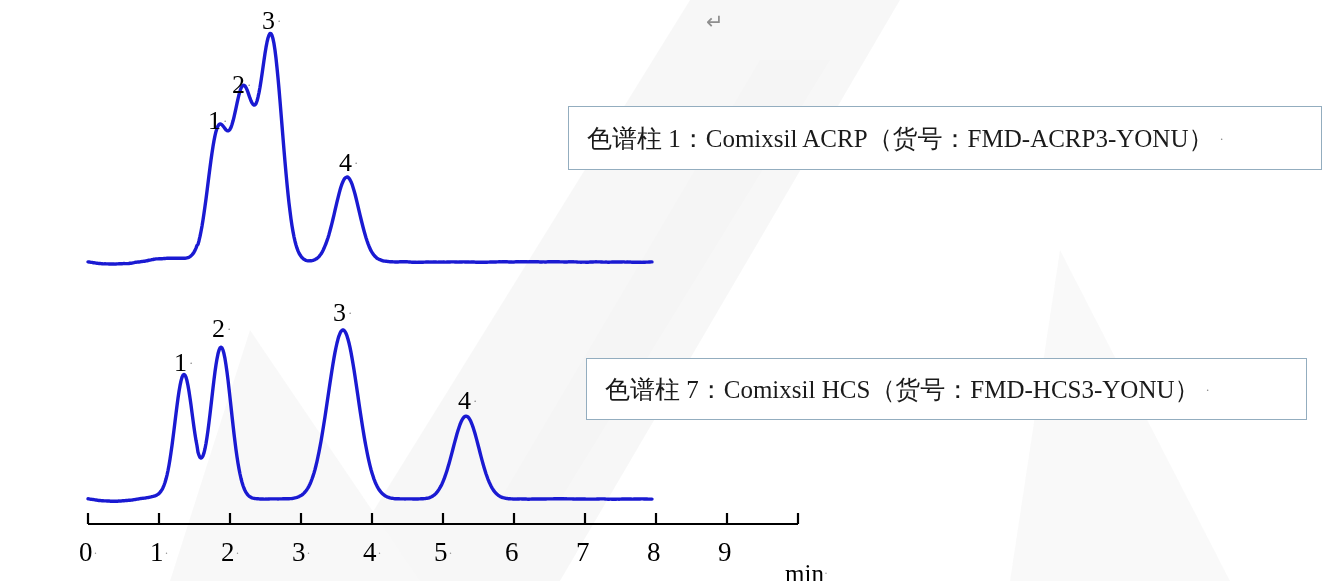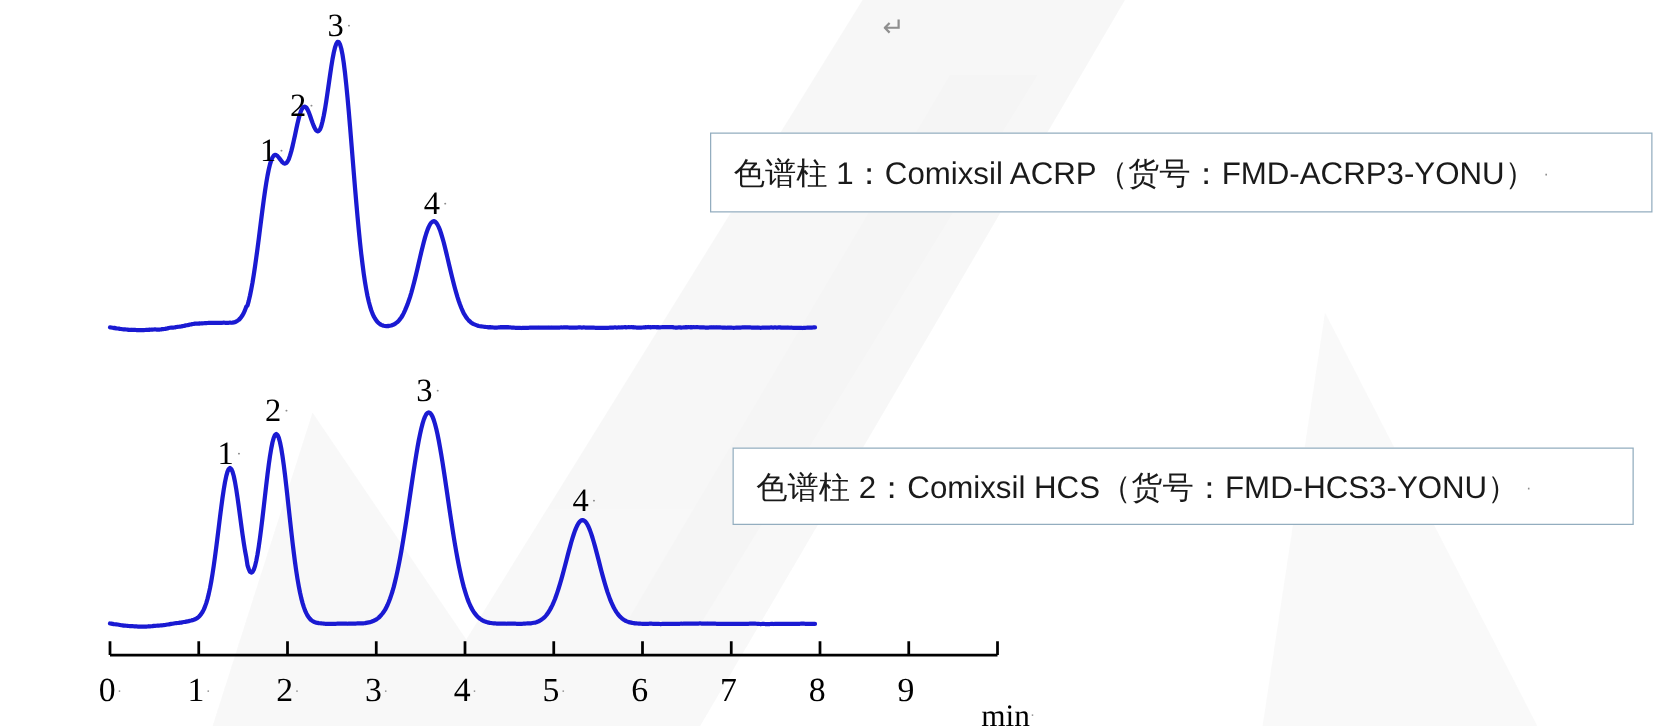--- a/index.html
+++ b/index.html
@@ -79,21 +79,21 @@
   
   .caption-box {
     position: absolute;
     box-sizing: border-box;
     border: 1px solid #93adbf;
     background: #ffffff;
     display: flex;
     align-items: center;
   }
   .caption-text {
-    font-family: Liberation Sans, sans-serif;
+    font-family: Liberation Serif, serif;
     font-size: 25px;
     color: #1a1a1a;
     white-space: nowrap;
     padding-left: 18px;
     letter-spacing: 0px;
   }
   .caption-mark {
     color: #8d8d8d;
     font-size: 13px;
     margin-left: 6px;
@@ -164,19 +164,19 @@
   </div>
 
   <div class="caption-box" style="left:568px; top:106px; width:754px; height:64px;">
     <div class="caption-text">
       <span>色谱柱 1：Comixsil ACRP（货号：FMD-ACRP3-YONU）</span><span class="caption-mark">·</span>
     </div>
   </div>
 
   <div class="caption-box" style="left:586px; top:358px; width:721px; height:62px;">
     <div class="caption-text">
-      <span>色谱柱 2：Comixsil HCS（货号：FMD-HCS3-YONU）</span><span class="caption-mark">·</span>
+      <span>色谱柱 7：Comixsil HCS（货号：FMD-HCS3-YONU）</span><span class="caption-mark">·</span>
     </div>
   </div>
 
   <div class="return-mark" style="left:706px; top:12px;">↵</div>
 
 </div>
 
 </body></html>

